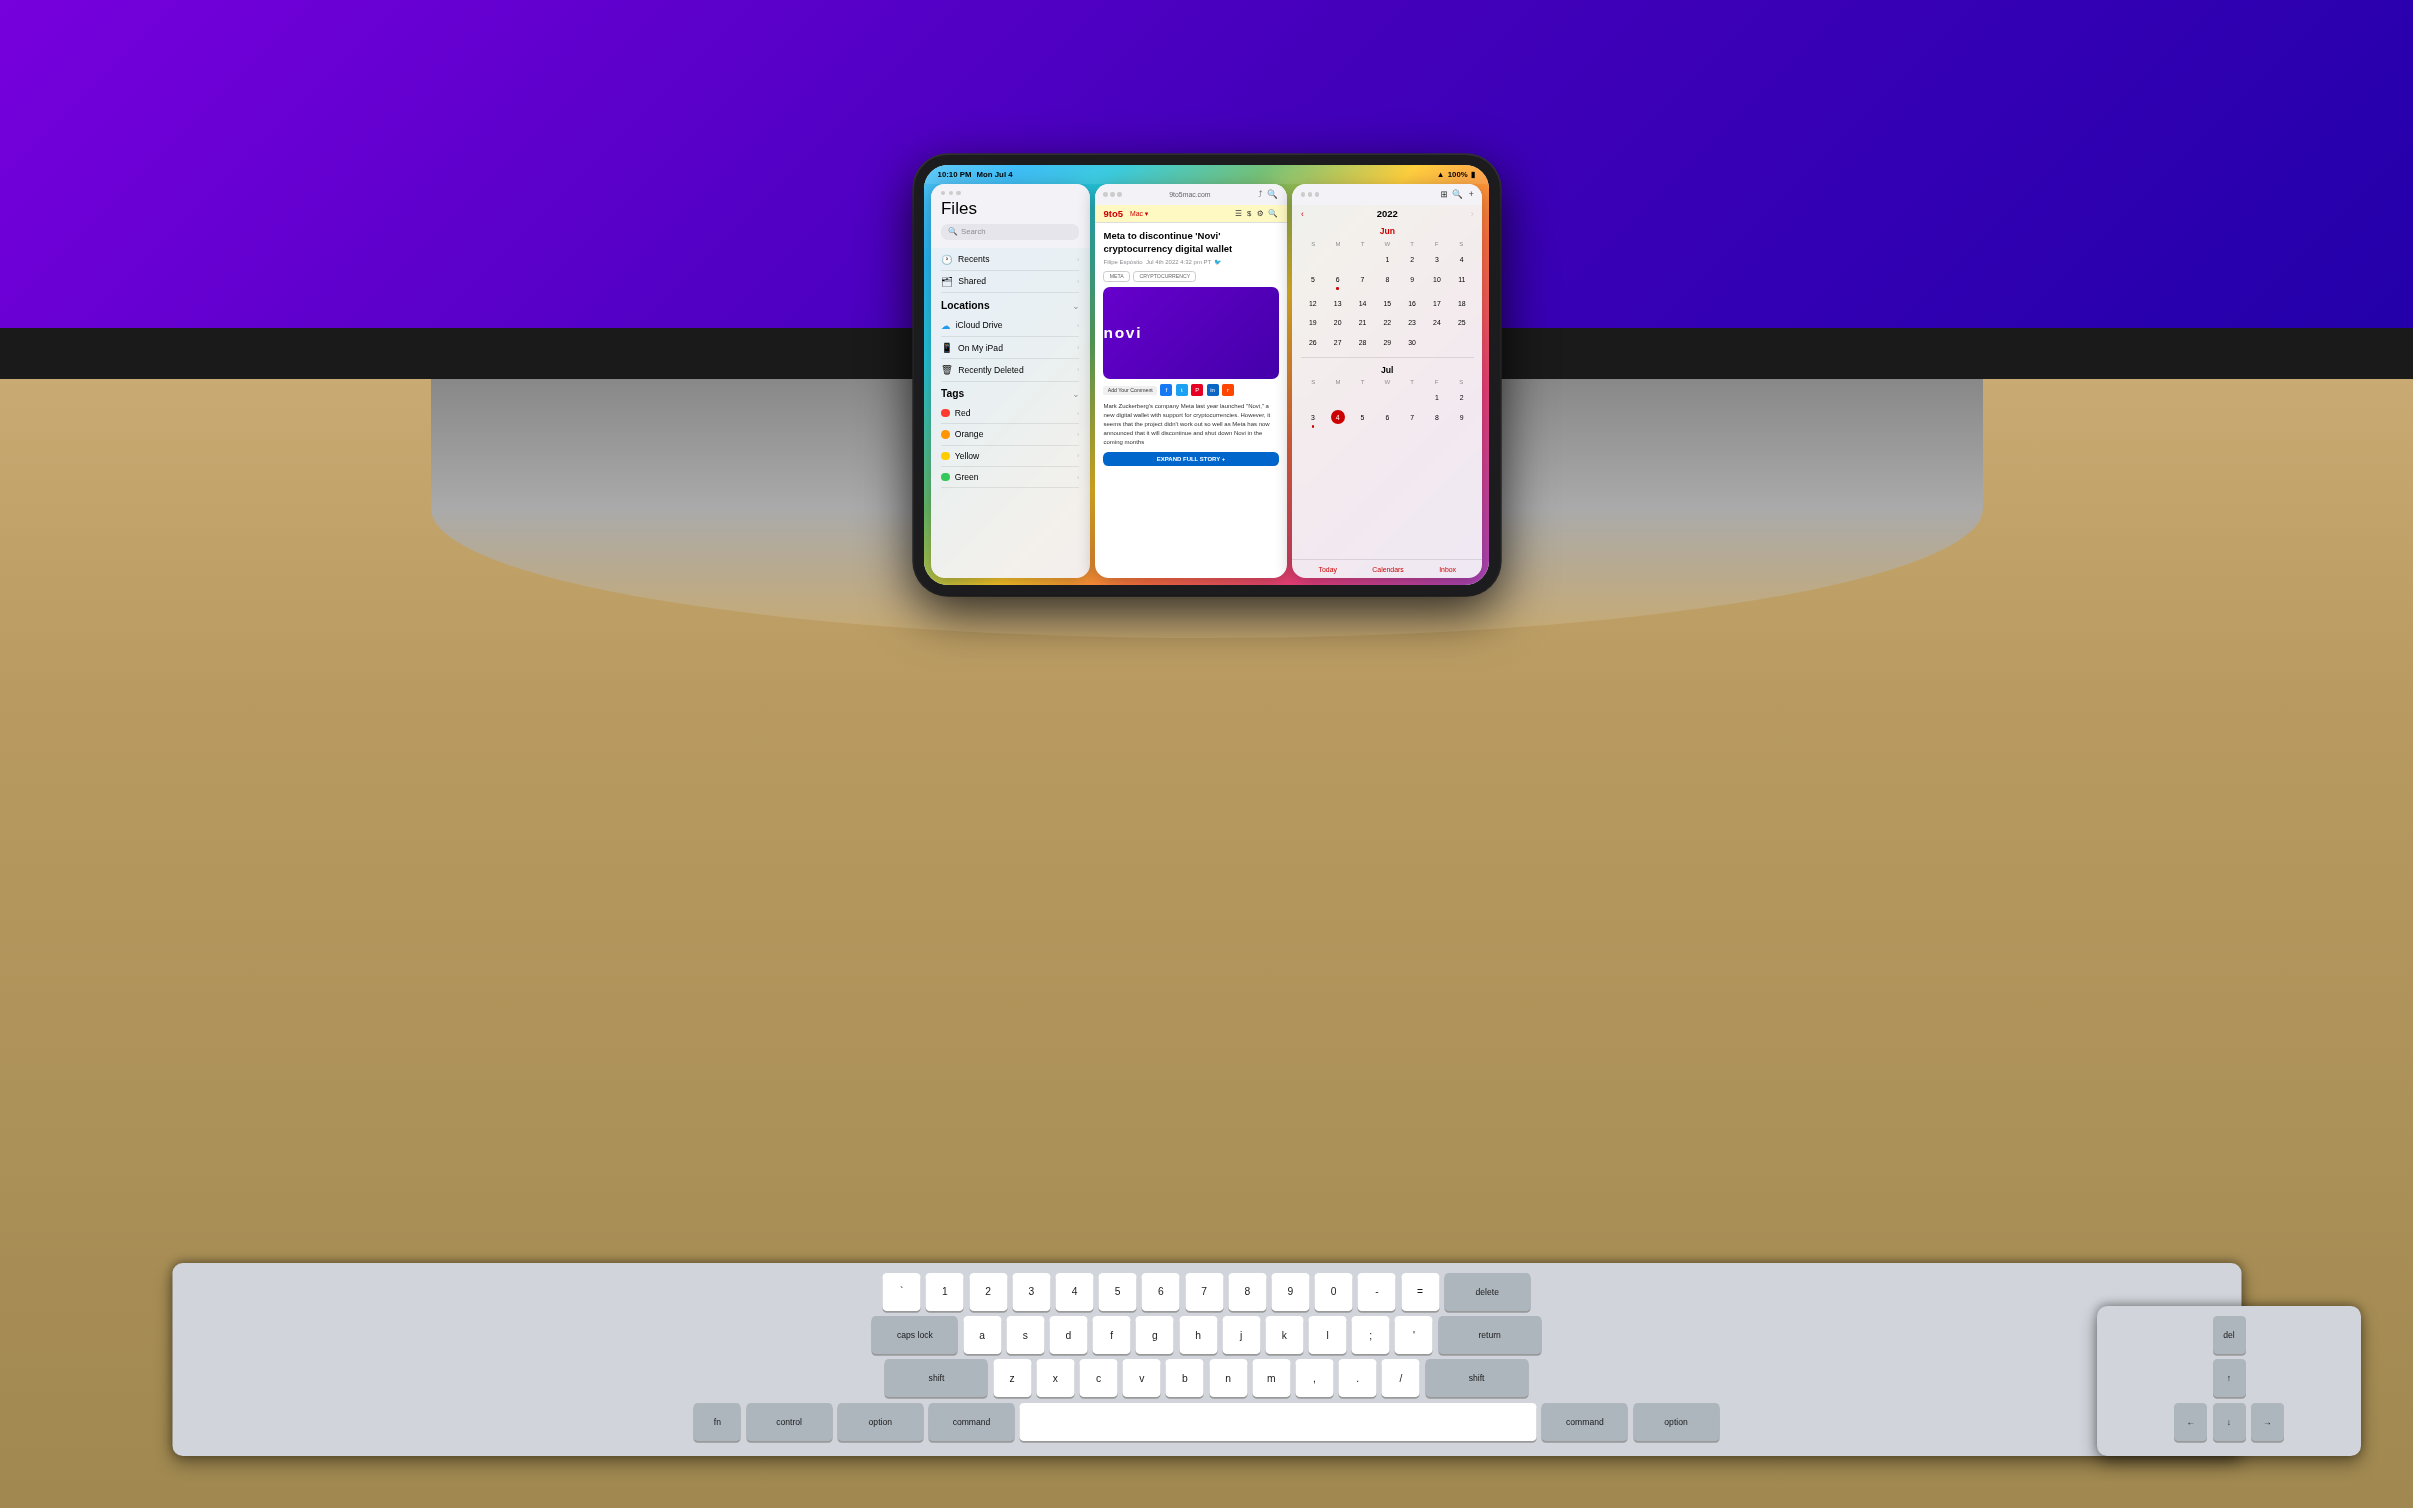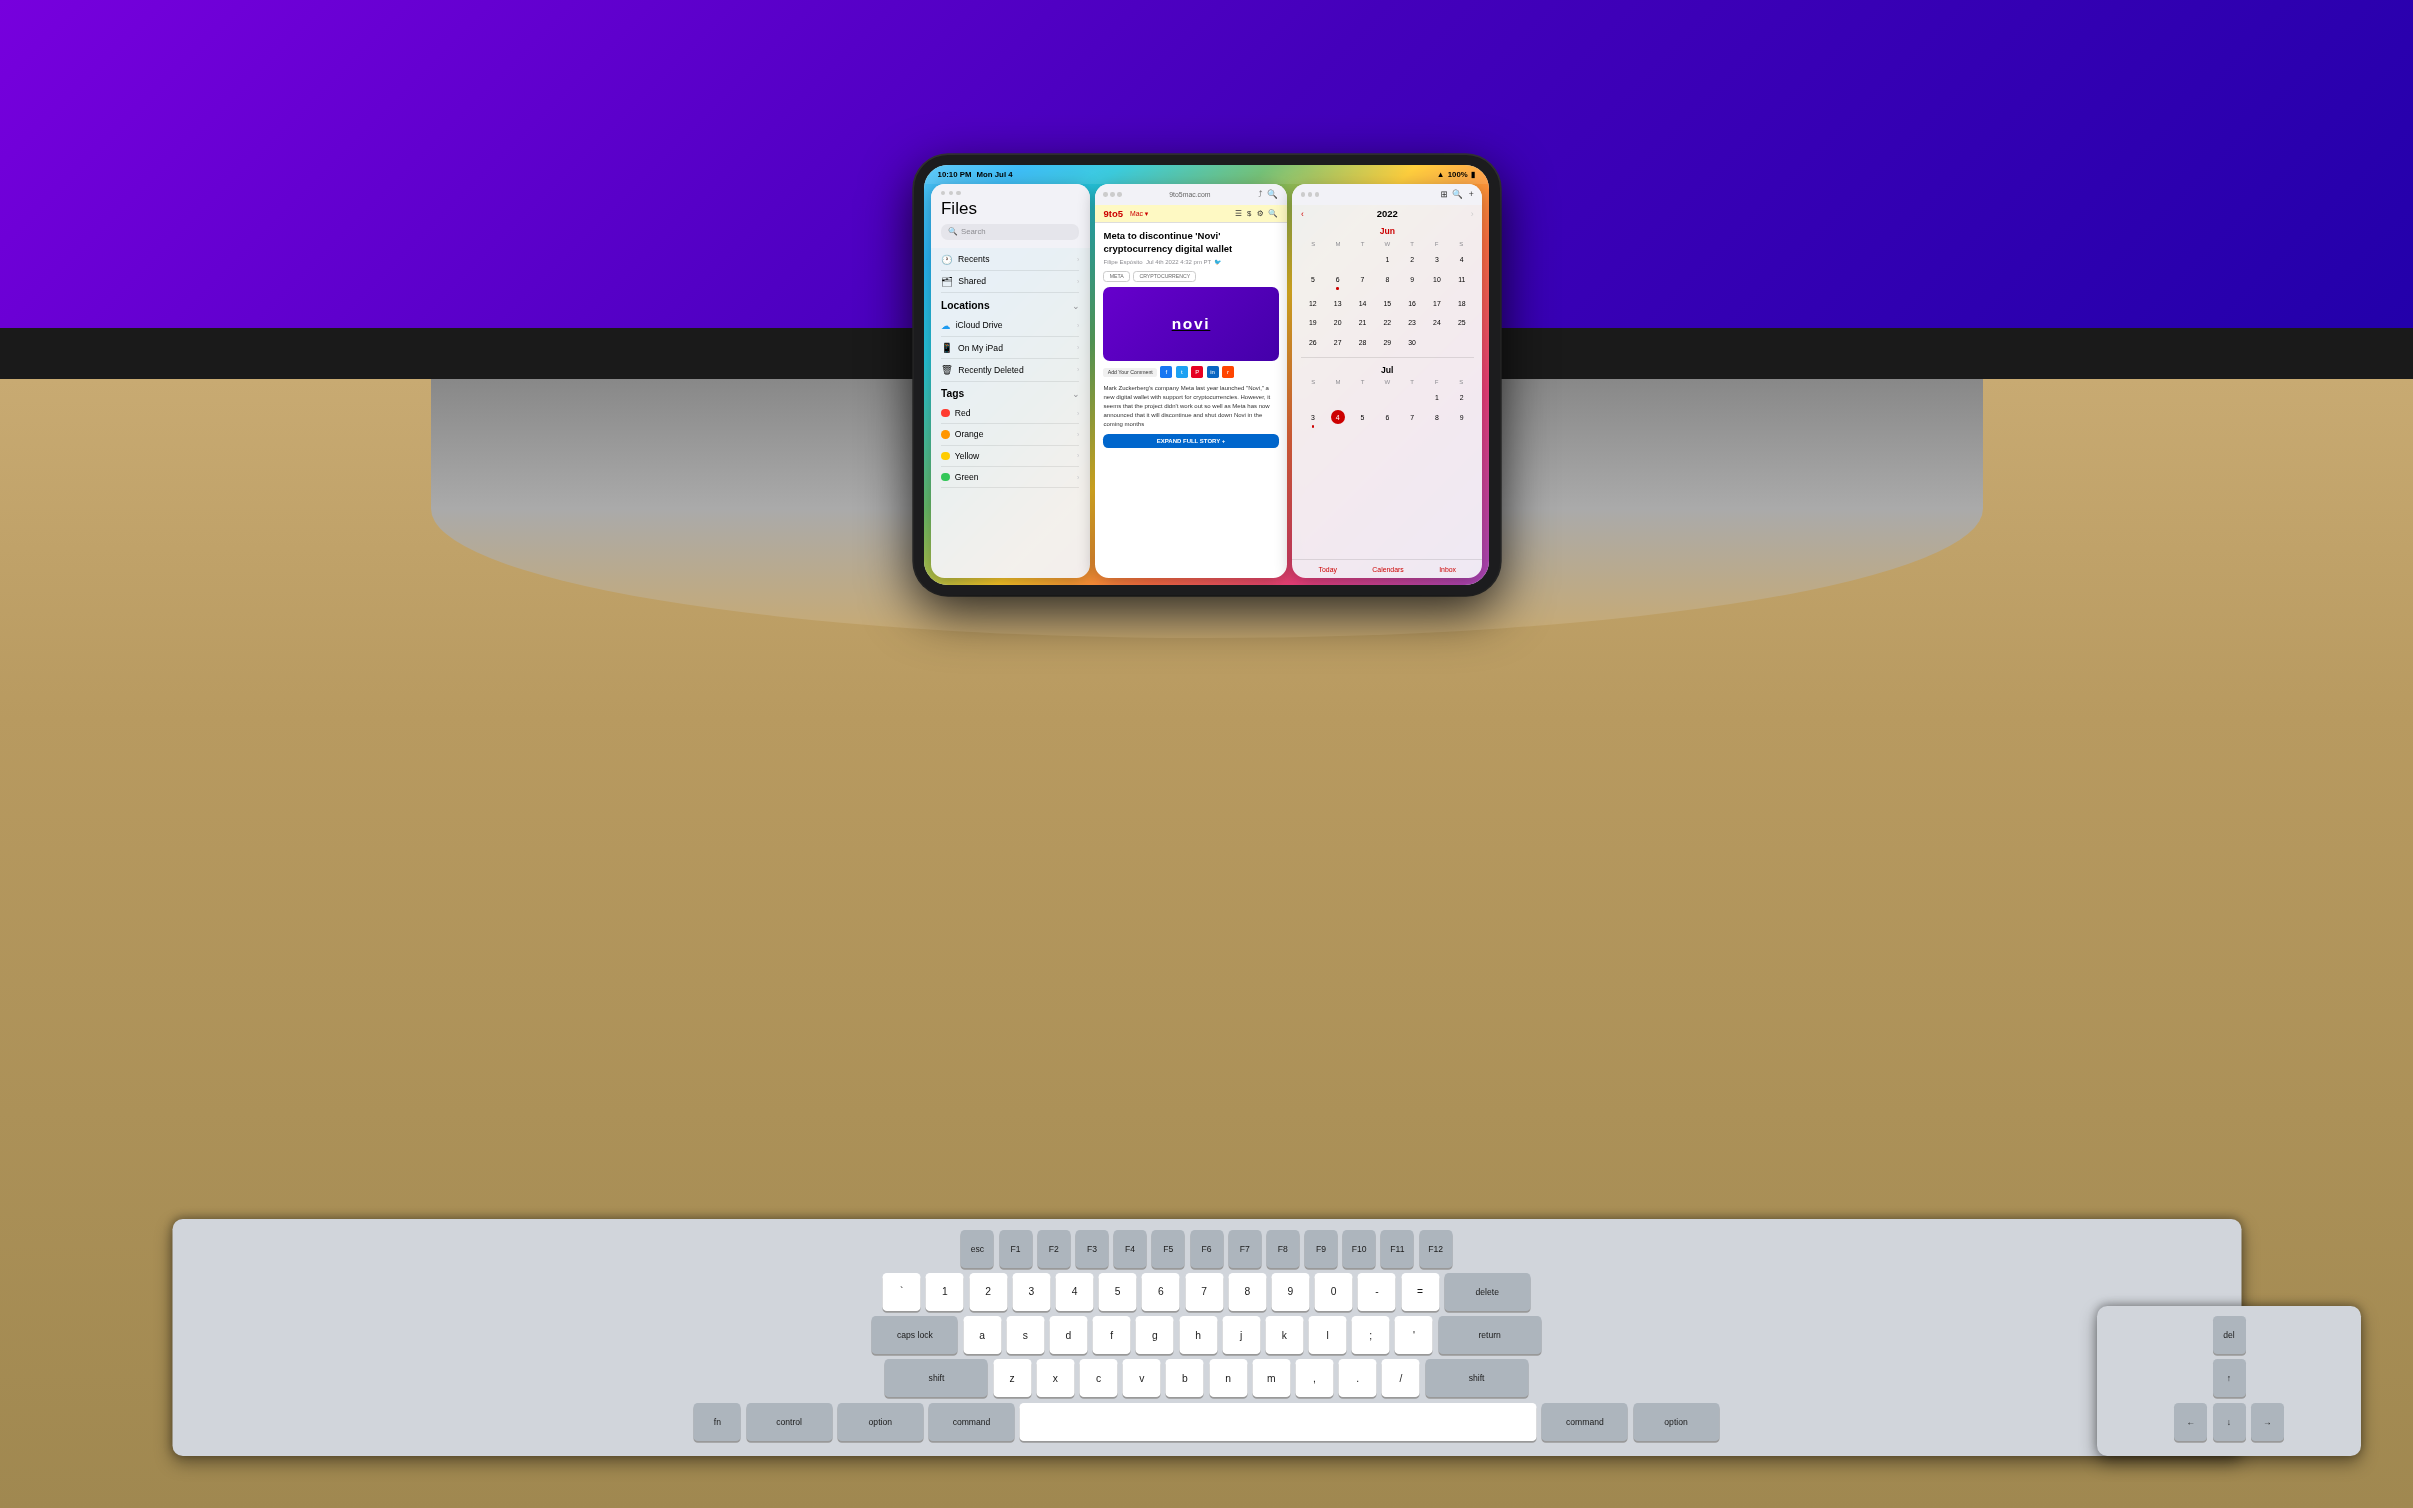--- a/index.html
+++ b/index.html
@@ -316,28 +316,27 @@
     .news-tag {
       padding: 1.7px 5.2px;
       border: 0.4px solid #ccc;
       border-radius: 3.4px;
       font-size: 5.2px;
       color: #666;
     }
 
     .news-hero {
       width: 100%;
-      height: 74px;
+      height: 92px;
       background: linear-gradient(135deg, #6600cc, #4400aa);
       border-radius: 6.9px;
       display: flex;
       align-items: center;
-      justify-content: center;
+      justify-content: flex-start;
       margin-bottom: 5.2px;
-      text-decoration: underline;
     }
 
     .novi-logo {
       font-size: 15.5px;
       font-weight: 700;
       color: white;
       letter-spacing: 1.7px;
     }
 
     .news-social-bar {
@@ -998,35 +997,20 @@
         </div>
       </div>
 
     </div>
   </div>
 </div>
 
 <div class="keyboard-container">
   <div class="keyboard">
 
-    <div class="key-row">
-      <div class="key dark small">esc</div>
-      <div class="key dark small">F1</div>
-      <div class="key dark small">F2</div>
-      <div class="key dark small">F3</div>
-      <div class="key dark small">F4</div>
-      <div class="key dark small">F5</div>
-      <div class="key dark small">F6</div>
-      <div class="key dark small">F7</div>
-      <div class="key dark small">F8</div>
-      <div class="key dark small">F9</div>
-      <div class="key dark small">F10</div>
-      <div class="key dark small">F11</div>
-      <div class="key dark small">F12</div>
-    </div>
 
     <div class="key-row">
       <div class="key">`</div>
       <div class="key">1</div>
       <div class="key">2</div>
       <div class="key">3</div>
       <div class="key">4</div>
       <div class="key">5</div>
       <div class="key">6</div>
       <div class="key">7</div>

